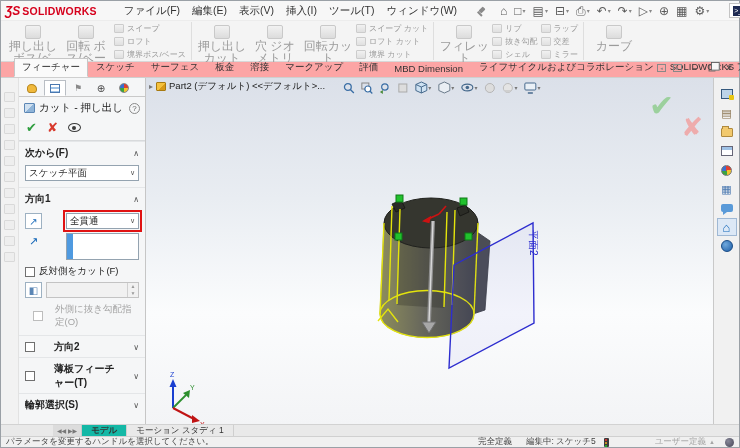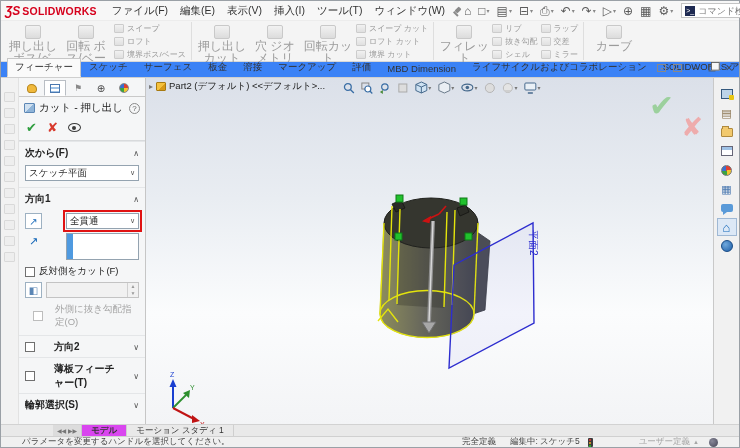--- a/index.html
+++ b/index.html
@@ -2,21 +2,21 @@
 <html><head>
 <meta charset="utf-8">
 <style>
   * { box-sizing: border-box; margin: 0; padding: 0; }
   html,body { width: 740px; height: 448px; overflow: hidden;
     font-family: "Liberation Sans", "DejaVu Sans", sans-serif; font-size: 11px; color: #222; background: #fff; }
   .app { position: relative; width: 740px; height: 448px; background: #f4f4f4; border: 1px solid #9aa0a6; }
 
   
   .titlebar { position: absolute; left: 0; top: 0; right: 0; height: 20px; background: #f7f7f7;
-    display: flex; align-items: center; padding: 0 4px; border-bottom: 1px solid #ececec; }
+    display: flex; align-items: center; padding: 0 4px; border-bottom: 1px solid #ececec; gap: 12px; }
   .brand { display: flex; align-items: baseline; gap: 2px; margin-right: 10px; white-space: nowrap; }
   .brand .mark { color: #d6001c; font-weight: bold; font-style: italic; font-size: 12px; }
   .brand .name { color: #d6001c; font-weight: bold; font-size: 10.5px; letter-spacing: .2px; }
   .menus { display: flex; gap: 2px; }
   .menu-item { padding: 2px 5px; font-size: 10.5px; color: #333; white-space: nowrap; }
   .pin { width: 10px; height: 10px; margin: 0 6px 0 2px; position: relative; }
   .pin::before { content: ""; position: absolute; left: 4px; top: 1px; width: 4px; height: 6px; background: #8a8a8a; border-radius: 1px; transform: rotate(45deg); }
   .pin::after { content: ""; position: absolute; left: 1px; top: 7px; width: 6px; height: 1.5px; background: #8a8a8a; transform: rotate(45deg); }
   .qa { display: flex; align-items: center; gap: 7px; color: #5a5a5a; font-size: 12px; margin-left: 6px; }
   .qa .g { display: inline-flex; align-items: center; gap: 1px; }
@@ -34,22 +34,22 @@
     border-bottom: 1px solid #d8d8d8; display: flex; align-items: stretch; padding: 1px 2px; }
   .rgroup { display: flex; align-items: center; padding: 0 5px; border-right: 1px solid #dedede; gap: 3px; }
   .rlarge { width: 50px; height: 37px; display: flex; flex-direction: column; align-items: center; justify-content: flex-start;
     color: #9b9b9b; font-size: 12px; line-height: 1.05; text-align: center; padding-top: 2px; }
   .ric { width: 16px; height: 14px; border: 1px solid #c9c9c9; background: linear-gradient(#f2f2f2,#dcdcdc); border-radius: 2px; margin-bottom: 1px; flex: none; }
   .rcol { display: flex; flex-direction: column; justify-content: center; gap: 2px; }
   .rsmall { display: flex; align-items: center; gap: 3px; font-size: 8px; color: #9b9b9b; white-space: nowrap; }
   .ric-s { width: 10px; height: 9px; border: 1px solid #cccccc; background: linear-gradient(#f1f1f1,#e0e0e0); border-radius: 1px; flex: none; }
 
   
-  .cmdtabs { position: absolute; left: 0; top: 61px; right: 0; height: 16px; background: #3b82f6;
-    border-bottom: 1px solid #cfcfcf; display: flex; align-items: flex-end; padding-left: 6px; }
+  .cmdtabs { position: absolute; left: 0; top: 61px; right: 0; height: 16px; background: #fca5a5;
+    border-bottom: 1px solid #cfcfcf; display: flex; align-items: flex-end; padding-left: 13px; }
   .ctab { padding: 2px 7px 2px; font-size: 9.5px; color: #333; border: 1px solid transparent; white-space: nowrap; }
   .ctab.active { background: #fafafa; border-color: #c6c6c6; border-bottom-color: #fafafa; }
   .docwin { position: absolute; right: 4px; top: 62px; display: flex; align-items: center; gap: 7px; color: #666; }
   .dw-sq { width: 9px; height: 8px; border: 1px solid #888; font-size: 5px; color: #888; text-align: center; line-height: 7px; }
 
   
   .leftstrip { position: absolute; left: 0; top: 77px; width: 18px; bottom: 23px; background: #f2f2f2; border-right: 1px solid #e2e2e2; padding-top: 8px; }
   .ghost { width: 11px; height: 10px; border: 1px solid #d9d9d9; border-radius: 1px; margin: 6px auto 0; background: #eee; }
 
   
@@ -122,23 +122,23 @@
   .tp-forum { width: 12px; height: 8px; background: #5a9ad8; border-radius: 2px; position: relative; }
   .tp-forum::after { content: ""; position: absolute; left: 2px; bottom: -3px; border-top: 3px solid #5a9ad8; border-right: 4px solid transparent; }
   .tp-home { color: #1467b8; font-size: 13px; line-height: 1; font-weight: bold; }
   .tp-globe { width: 12px; height: 12px; border-radius: 50%; background: radial-gradient(circle at 35% 35%, #6fa8dc, #1f5fa8); border: 1px solid #164a85; }
 
   
   .mtabs { position: absolute; left: 0; right: 0; bottom: 11px; height: 12px; background: #e9e9e9; border-top: 1px solid #d2d2d2;
     display: flex; align-items: stretch; padding-left: 52px; font-size: 8.5px; }
   .mnav { display: flex; align-items: center; gap: 1px; padding: 0 4px; background: #dcdcdc; border-right: 1px solid #c8c8c8; color: #777; font-size: 6px; }
   .mtab { padding: 1px 9px; color: #333; display: flex; align-items: center; border-right: 1px solid #cfcfcf; white-space: nowrap; }
-  .mtab.active { background: #d946ef; font-weight: bold; }
+  .mtab.active { background: #14b8a6; font-weight: bold; }
   .status { position: absolute; left: 0; right: 0; bottom: 0; height: 11px; background: #f0f0f0; border-top: 1px solid #d0d0d0;
-    display: flex; align-items: center; font-size: 8.5px; color: #444; padding: 0 21px; }
+    display: flex; align-items: center; font-size: 8.5px; color: #444; padding: 0 5px; }
   .status .msg { flex: 1; white-space: nowrap; overflow: hidden; }
   .status .s-item { margin-left: 14px; white-space: nowrap; }
   .tlight { width: 5px; height: 9px; background: #3c3c3c; border-radius: 1px; margin-left: 8px; position: relative; }
   .tlight::before { content: ""; position: absolute; left: 1.5px; top: 1px; width: 2px; height: 2px; border-radius: 50%; background: #e33; box-shadow: 0 3px 0 #ea2, 0 6px 0 #2c2; }
   .dim { color: #a6a6a6; }
   .s-globe { width: 9px; height: 9px; border-radius: 50%; background: radial-gradient(circle at 35% 35%, #889, #445); margin-left: 10px; }
 </style>
 </head>
 <body>
 

